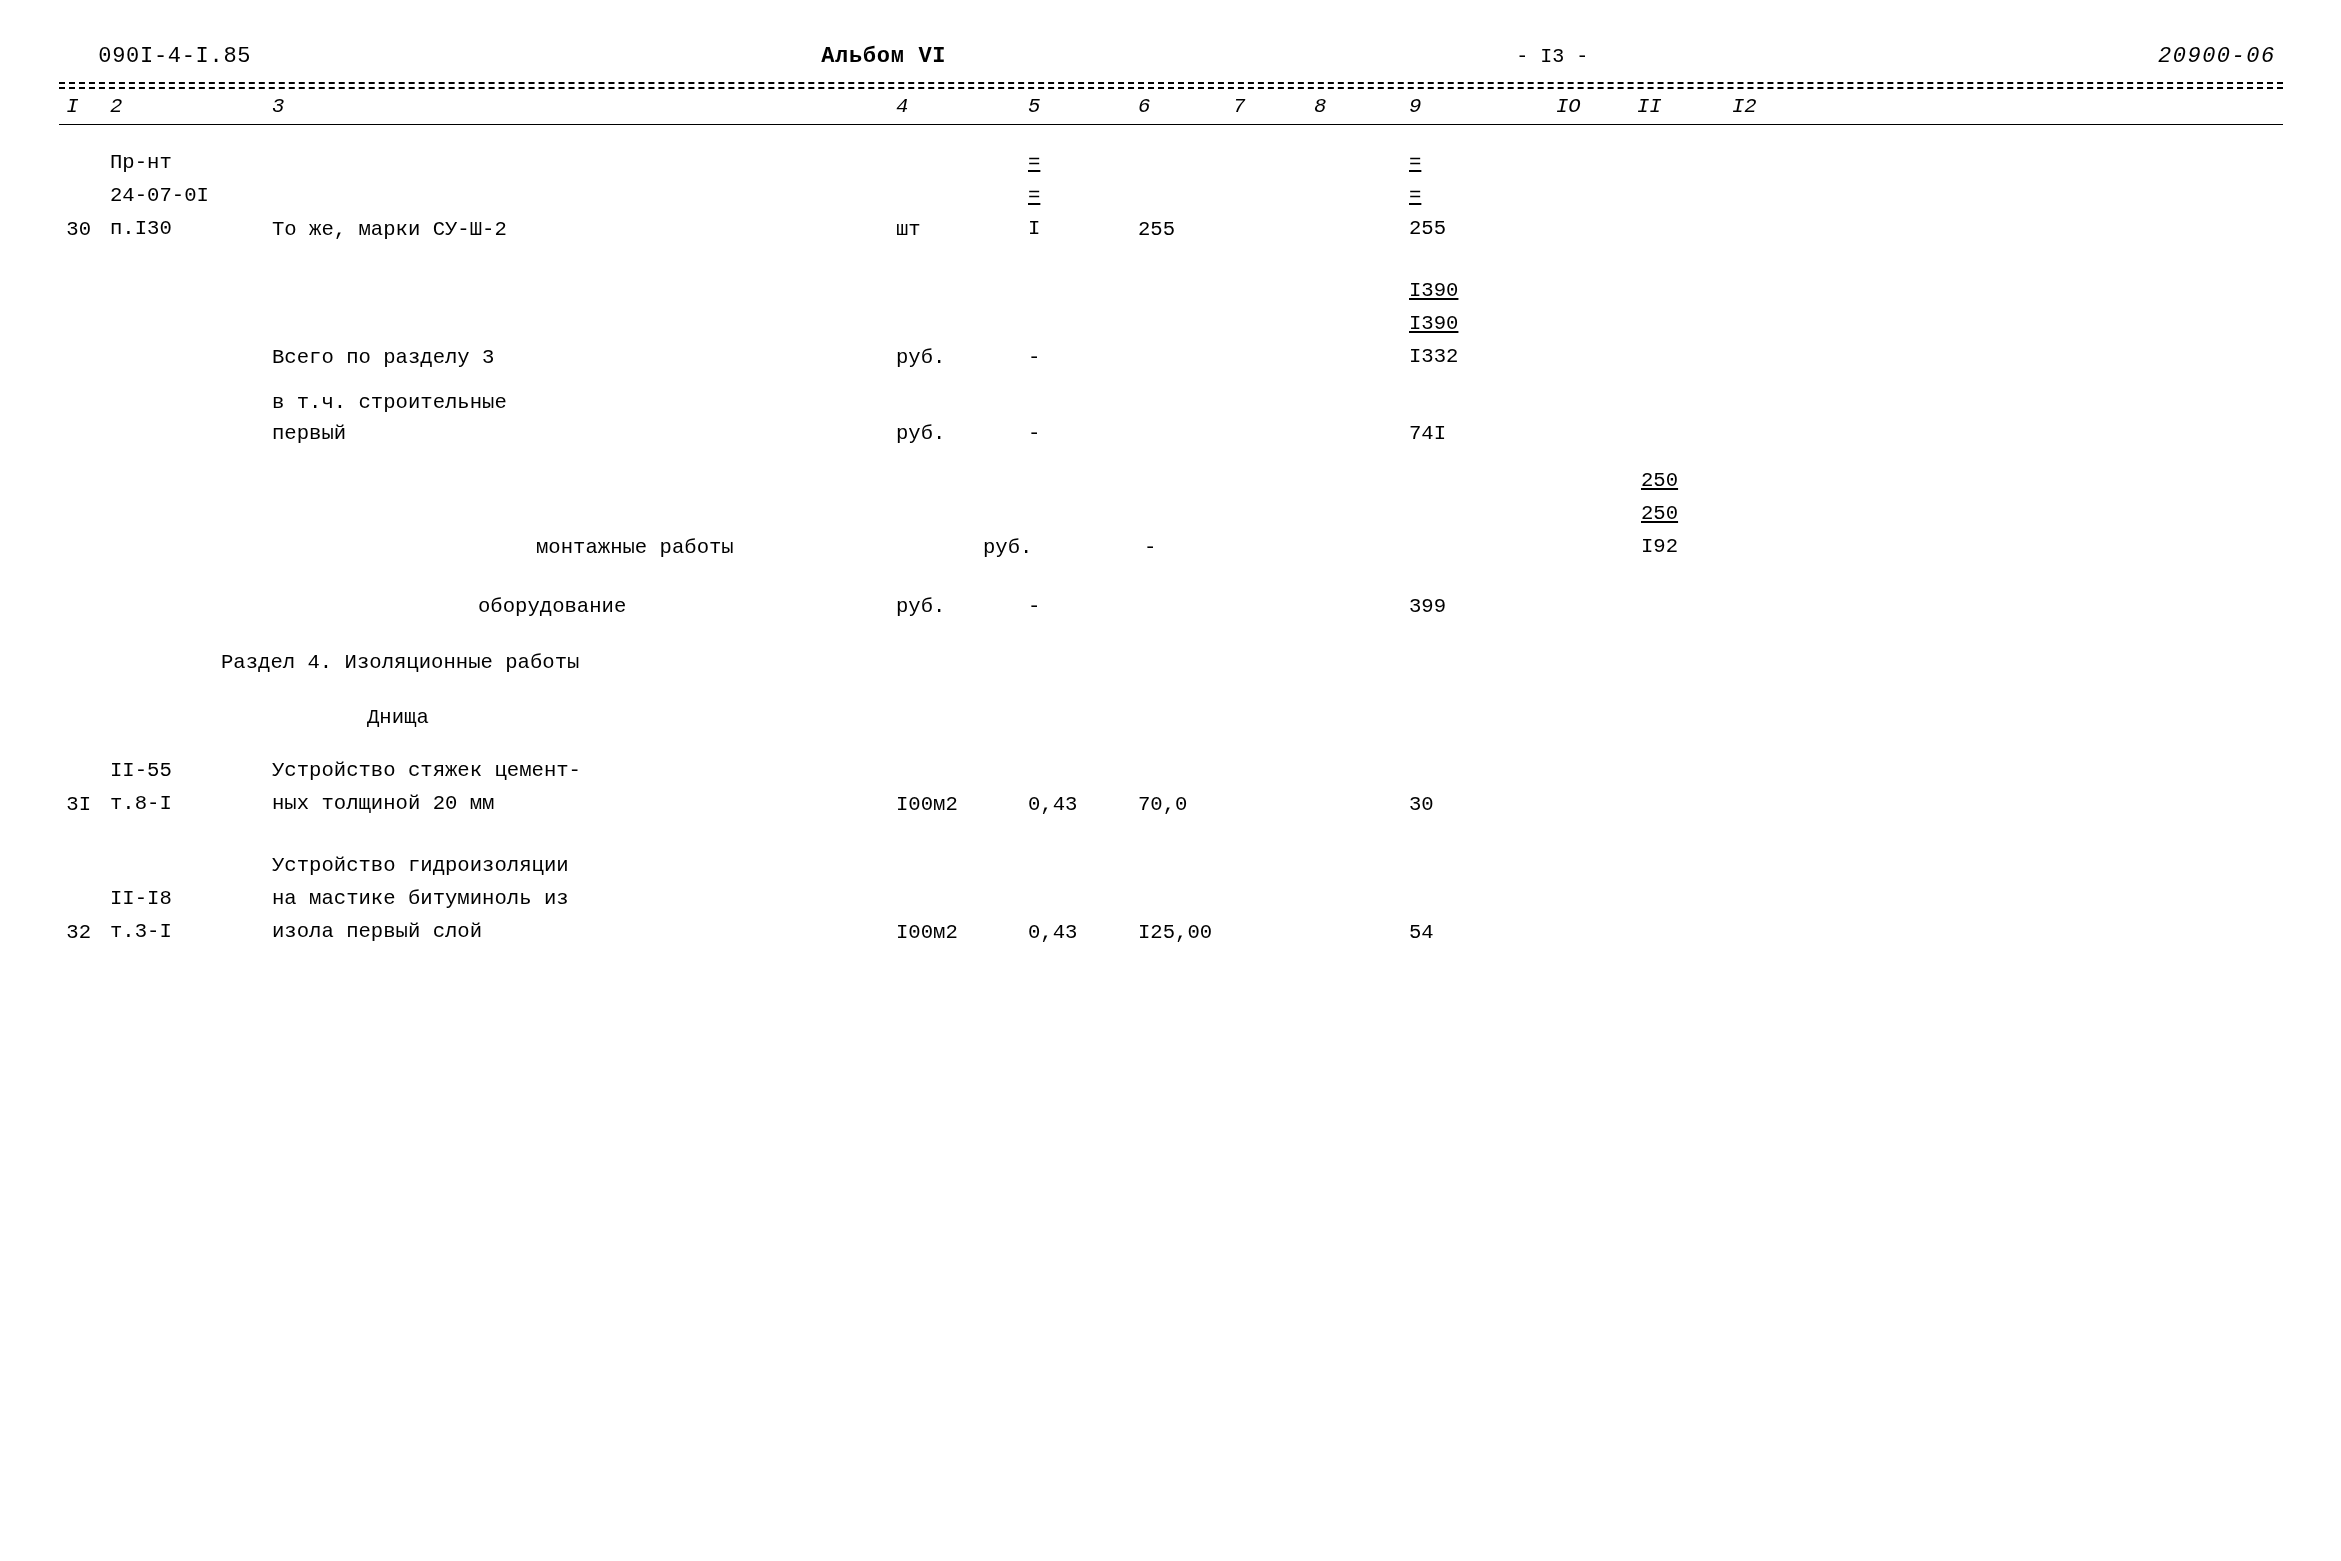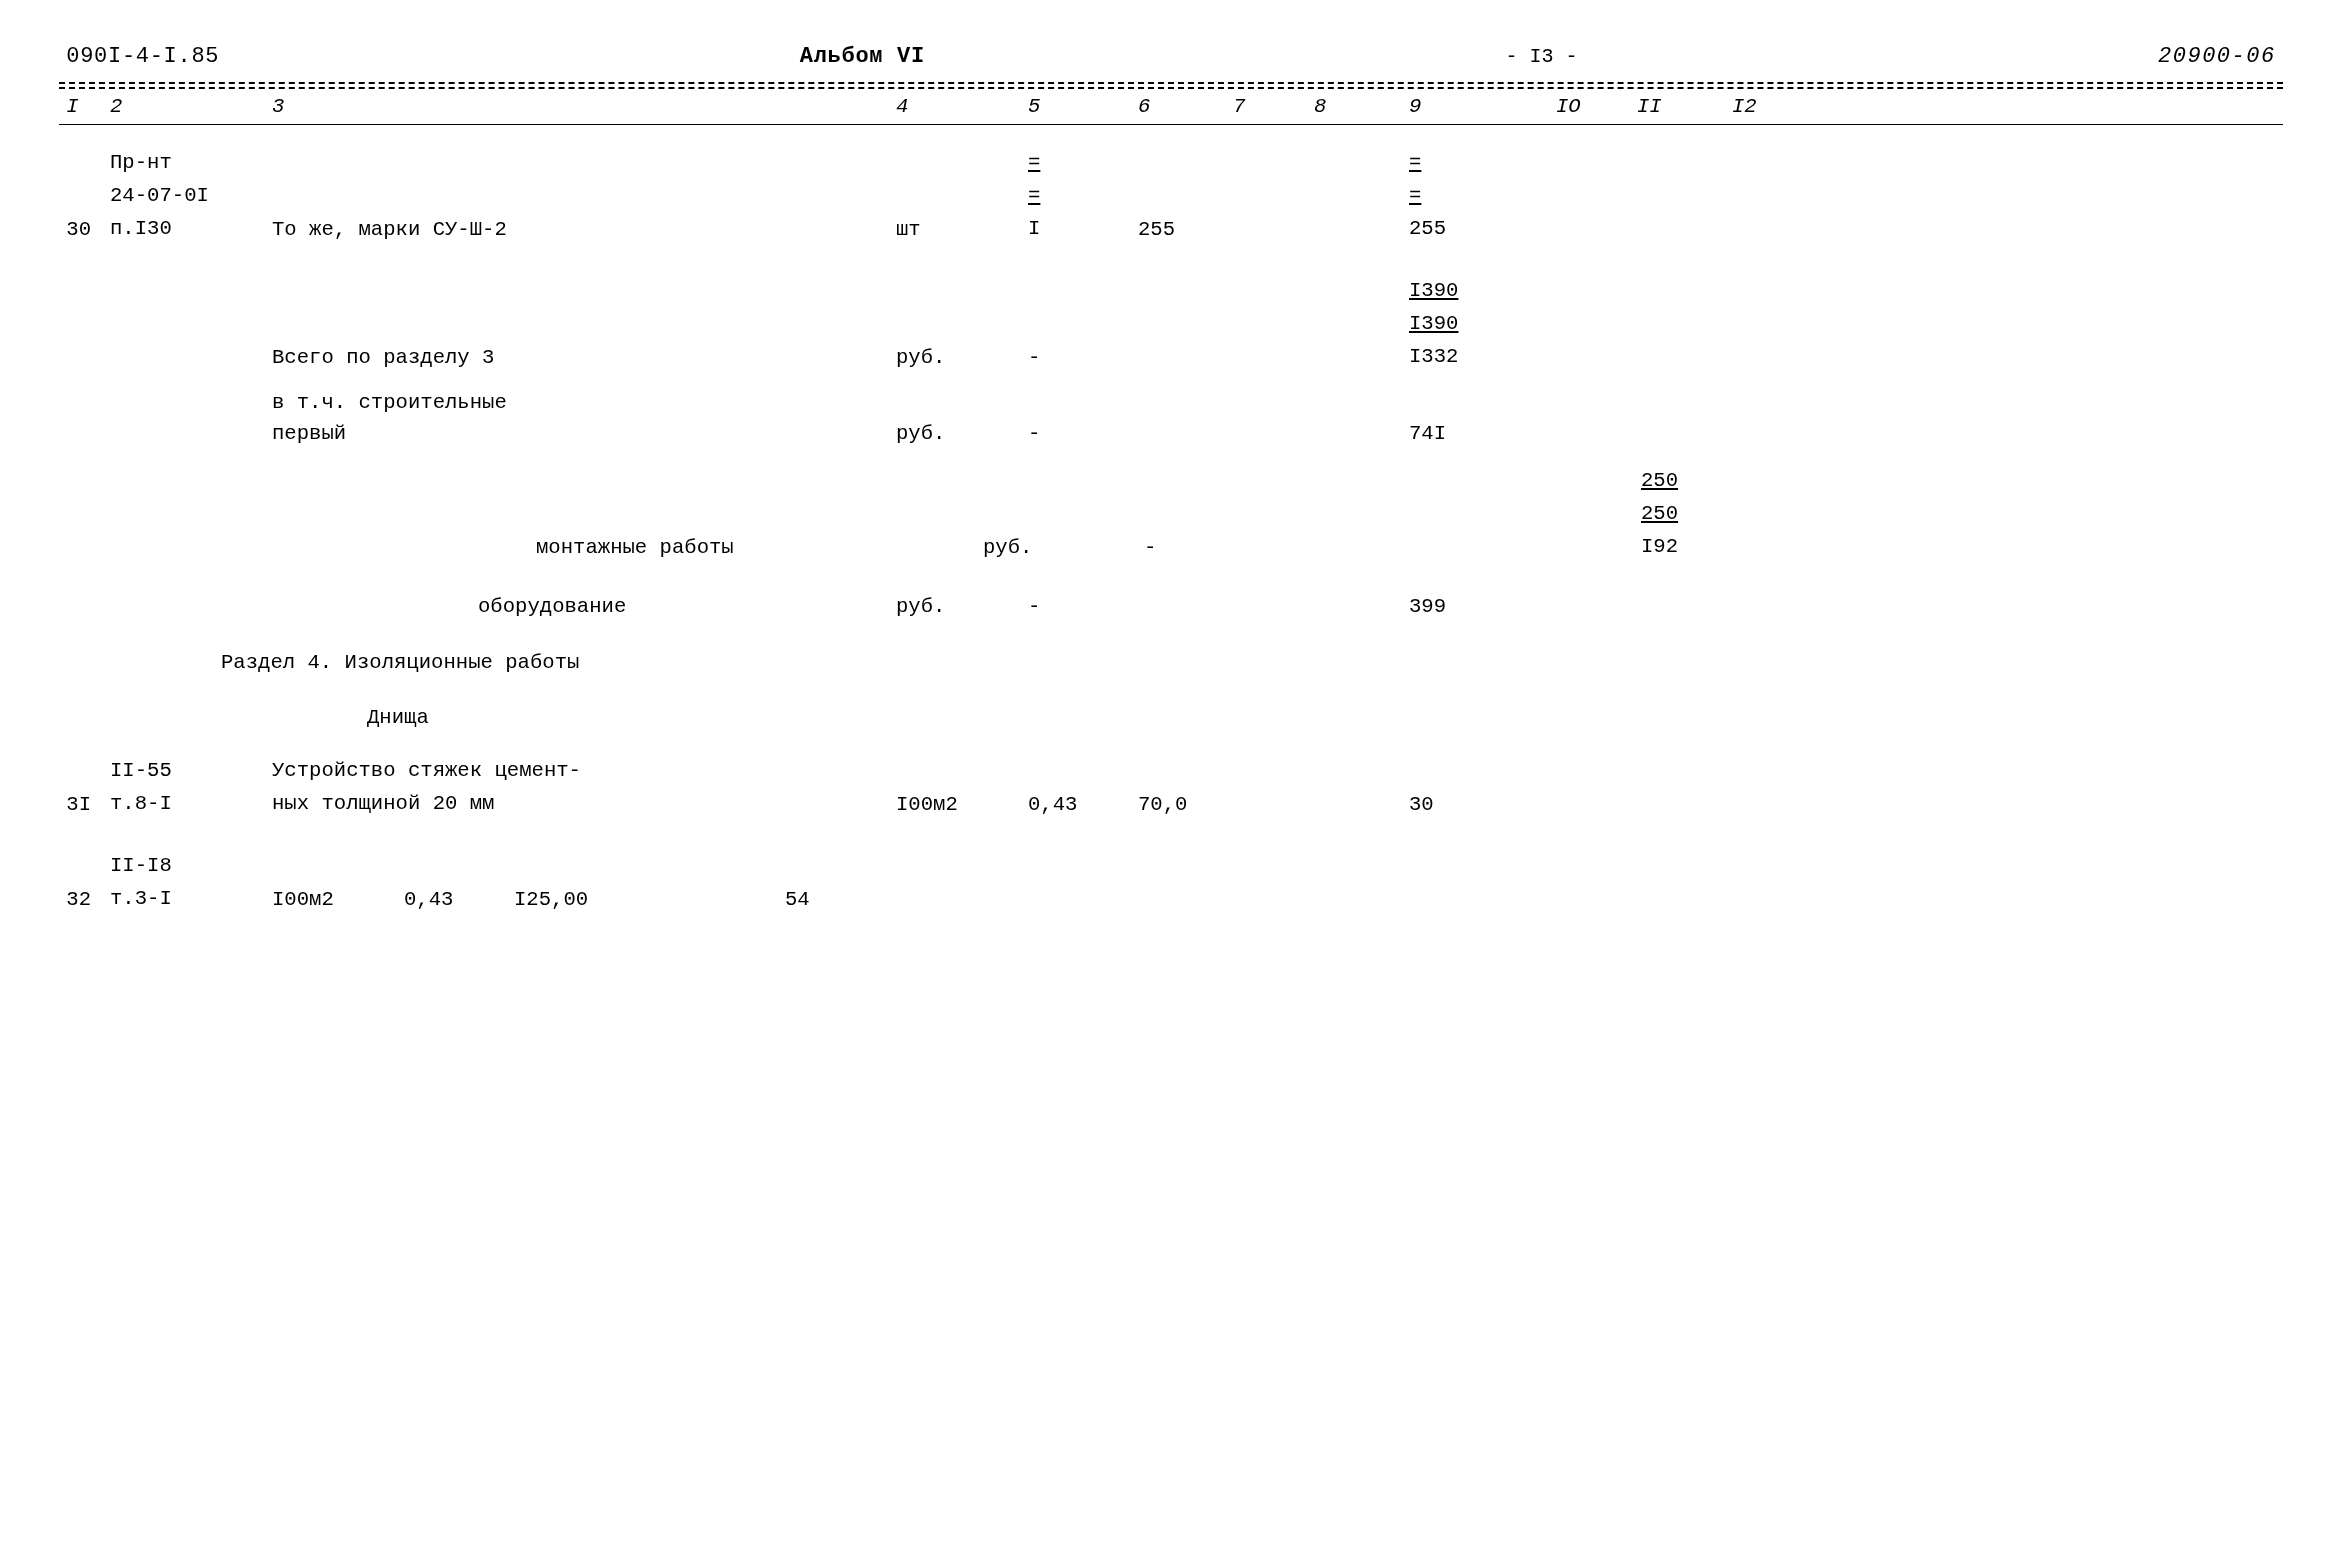--- a/index.html
+++ b/index.html
@@ -17,20 +17,21 @@
       min-height: 1562px;
       padding: 44px 59px;
     }
 
     .header-line {
       display: flex;
       justify-content: space-between;
       align-items: baseline;
       margin-bottom: 13.2px;
       padding: 0 7.3px;
+      margin-left: 32px;
     }
 
     .header-left {
       font-size: 22px;
       letter-spacing: 0.7px;
     }
 
     .header-center {
       font-size: 22px;
       letter-spacing: 0.7px;
@@ -265,20 +266,23 @@
   <div class="cell c9">30</div>
   <div class="cell c10"></div>
   <div class="cell c11"></div>
   <div class="cell c12"></div>
 </div>
 
 <div class="data-row" style="margin-bottom: 29px;">
   <div class="cell c1">32</div>
   <div class="cell c2" style="white-space: pre-line; line-height:1.6;">II-I8
 т.3-I</div>
+  <div class="cell c3" style="white-space: pre-line; line-height:1.6;">Устройство гидроизоляции
+на мастике битуминоль из
+изола первый слой</div>
   <div class="cell c4">I00м2</div>
   <div class="cell c5">0,43</div>
   <div class="cell c6">I25,00</div>
   <div class="cell c7"></div>
   <div class="cell c8"></div>
   <div class="cell c9">54</div>
   <div class="cell c10"></div>
   <div class="cell c11"></div>
   <div class="cell c12"></div>
 </div>

